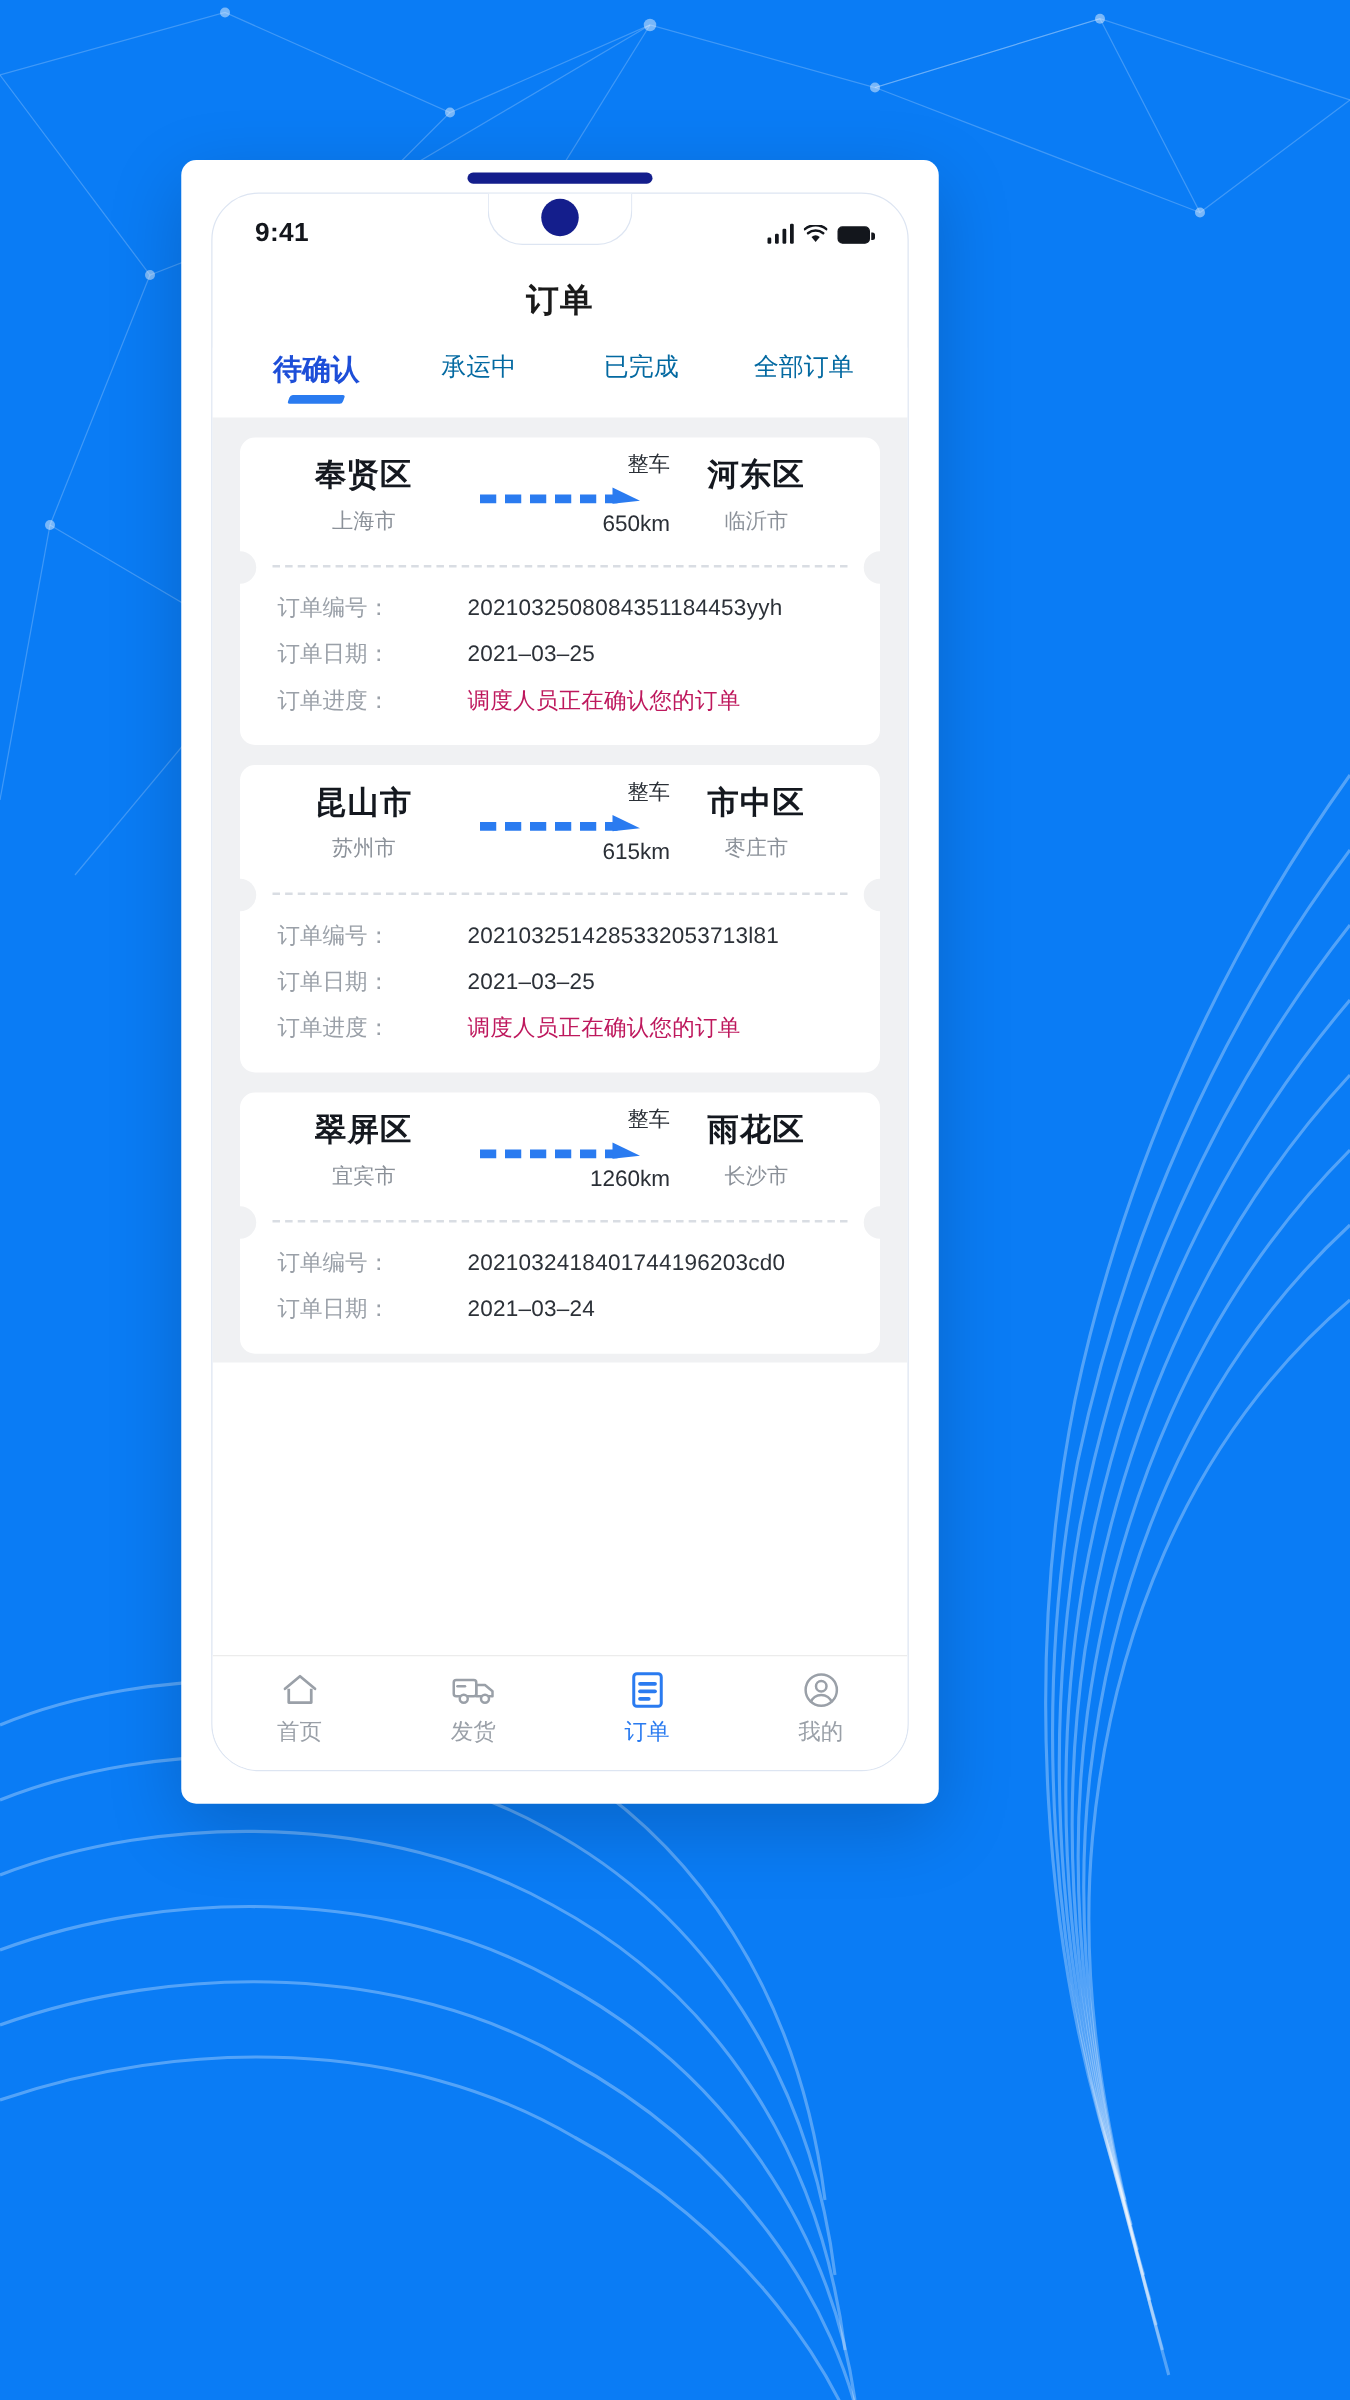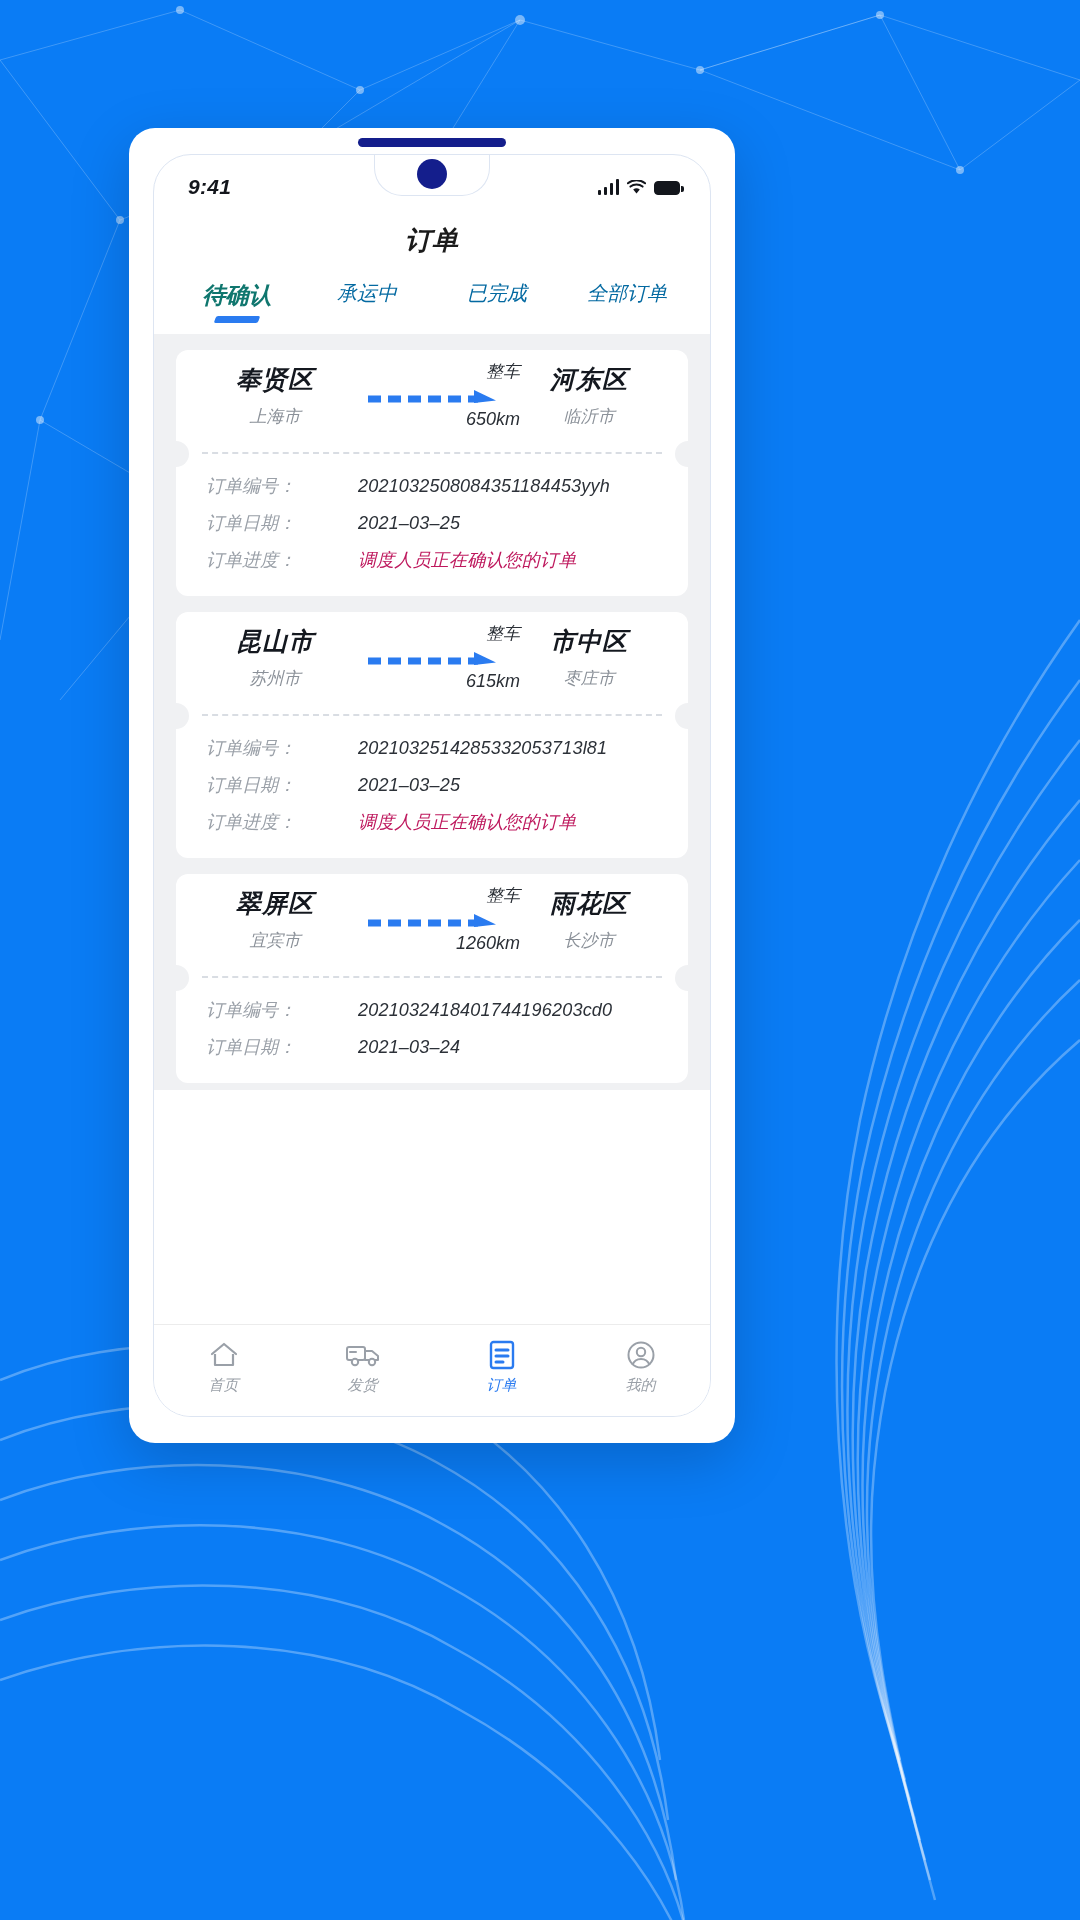--- a/index.html
+++ b/index.html
@@ -14,26 +14,25 @@
     position: relative;
     width: 1080px; height: 1920px;
     background: #0a7cf5;
     overflow: hidden;
   }
   .bg-svg { position: absolute; inset: 0; width: 1080px; height: 1920px; }
 
   
   .phone {
     position: absolute;
-    left: 129px; top: 128px;
+    left: 145px; top: 128px;
     width: 606px; height: 1315px;
     background: #ffffff;
-    border-radius: 26px;
+    border-radius: 12px;
     box-shadow: 0 18px 60px rgba(0,0,0,0.18);
-    font-style: italic;
   }
   .speaker {
     position: absolute;
     left: 50%; top: 10px;
     transform: translateX(-50%);
     width: 148px; height: 9px;
     border-radius: 6px;
     background: #141e8c;
   }
   .camera {
@@ -135,21 +134,21 @@
     flex: 1;
     text-align: center;
     position: relative;
     font-size: 20px;
     color: #0369a1;
     padding-top: 2px;
   }
   .tab.active {
     font-size: 23px;
     font-weight: 700;
-    color: #0f766e;
+    color: #1d4ed8;
   }
   .tab-underline {
     position: absolute;
     left: 50%;
     transform: translateX(-50%) skewX(-20deg);
     bottom: -12px;
     width: 44px; height: 7px;
     border-radius: 2px;
     background: #2a7bf0;
   }
@@ -248,21 +247,21 @@
     display: flex;
     align-items: center;
     padding-bottom: 8px;
   }
   .navitem {
     flex: 1;
     text-align: center;
     color: #9aa0a8;
   }
   .navitem.active { color: #2a7bf0; }
-  .navitem .nlabel { font-size: 15px; margin-top: 5px; display: block; }
+  .navitem .nlabel { font-size: 18px; margin-top: 5px; display: block; }
   .navicon { height: 32px; display: flex; align-items: center; justify-content: center; }
 </style>
 </head>
 <body>
 
 <div class="bg">
 
   <svg class="bg-svg" viewBox="0 0 1080 1920" preserveAspectRatio="none">
     <g stroke="#ffffff" stroke-opacity="0.22" fill="none" stroke-width="1">
       <path d="M0 60 L180 10 L360 90 L520 20 L700 70 L880 15 L1080 80"></path>

